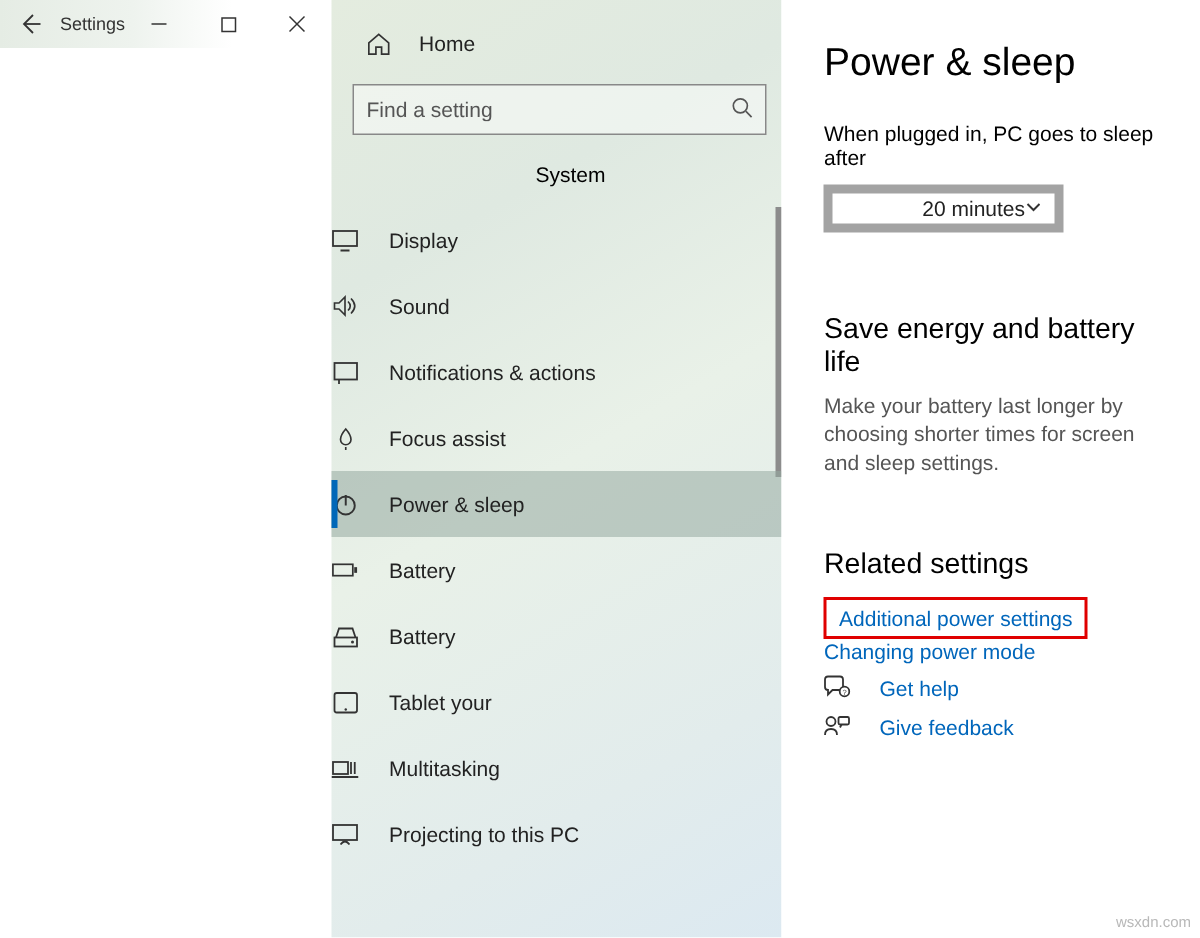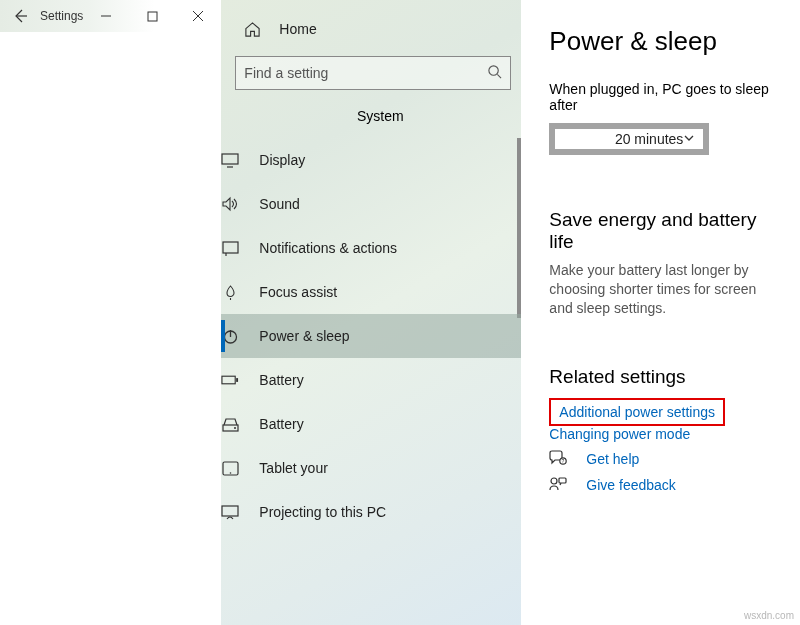--- a/index.html
+++ b/index.html
@@ -218,20 +218,31 @@
           <span class="nav-icon">
               <svg width="17" height="15" viewBox="0 0 17 15">
                 <rect x="1" y="1" width="15" height="13" rx="1.5" stroke="#333" stroke-width="1.2" fill="none"></rect>
                 <circle cx="8.5" cy="12" r="0.8" fill="#333"></circle>
               </svg>
             </span>
           <span>Tablet your</span>
         </div>
         <div class="nav-item">
           <span class="nav-icon">
+              <svg width="18" height="14" viewBox="0 0 18 14">
+                <rect x="1" y="3" width="10" height="8" stroke="#333" stroke-width="1.2" fill="none"></rect>
+                <line x1="13" y1="3" x2="13" y2="11" stroke="#333" stroke-width="1.2"></line>
+                <line x1="15.5" y1="3" x2="15.5" y2="11" stroke="#333" stroke-width="1.2"></line>
+                <line x1="0" y1="13" x2="18" y2="13" stroke="#333" stroke-width="1.2"></line>
+              </svg>
+            </span>
+          <span>Multitasking</span>
+        </div>
+        <div class="nav-item">
+          <span class="nav-icon">
               <svg width="18" height="15" viewBox="0 0 18 15">
                 <rect x="1" y="1" width="16" height="10" stroke="#333" stroke-width="1.2" fill="none"></rect>
                 <path d="M6 14 Q9 10 12 14" stroke="#333" stroke-width="1.2" fill="none"></path>
               </svg>
             </span>
           <span>Projecting to this PC</span>
         </div>
       </div>
     </div>
 

